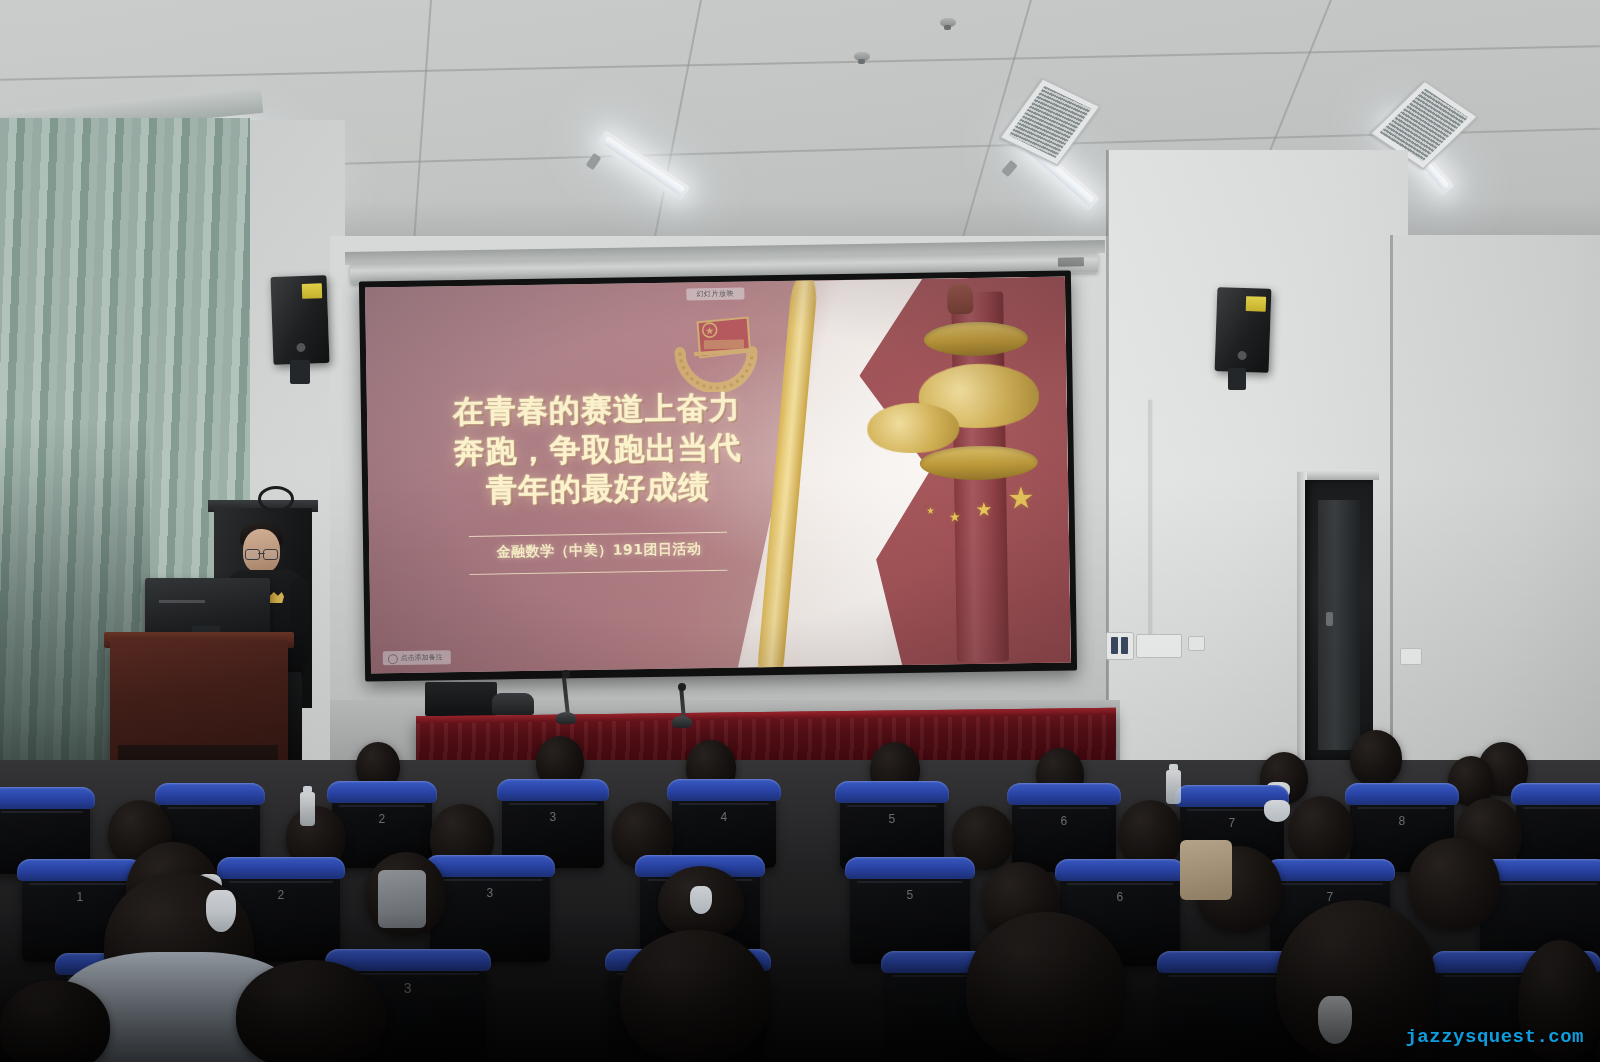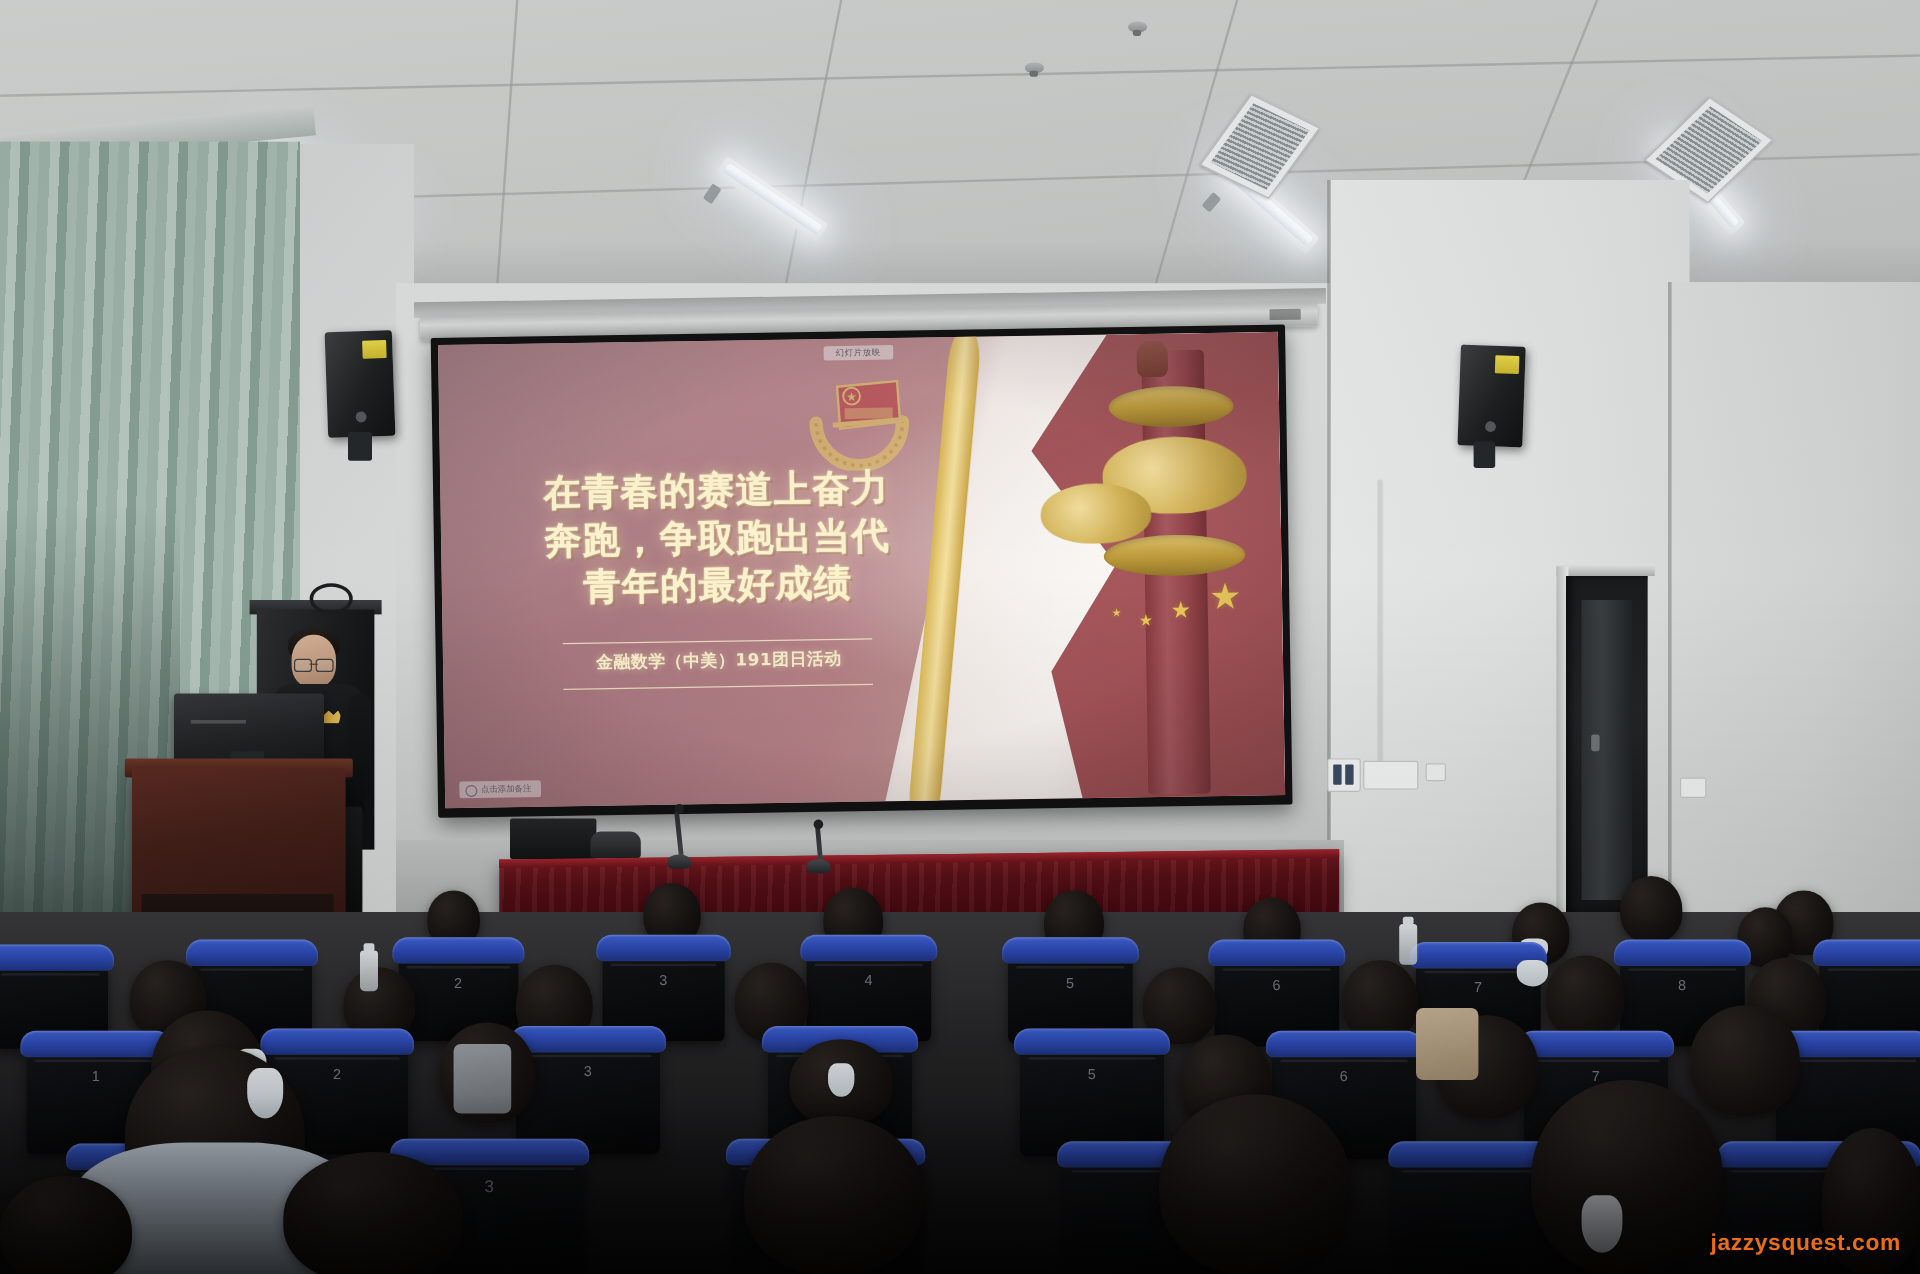--- a/index.html
+++ b/index.html
@@ -449,22 +449,22 @@
     background:#dfe4e8;
   }
   .bag{
     position:absolute;border-radius:6px;
     background:linear-gradient(170deg,#cbb79a,#a38f72);
   }
 
   
   .watermark{
     position:absolute;right:16px;bottom:14px;
-    font-family:Liberation Sans, sans-serif;
-    font-size:19px;font-weight:700;color:#f97316;letter-spacing:.5px;
+    font-family:Liberation Mono, monospace;
+    font-size:19px;font-weight:700;color:#0ea5e9;letter-spacing:.5px;
     text-shadow:0 1px 3px rgba(0,0,0,.85);
     opacity:.95;
   }
 
   .overall-tone{
     position:absolute;inset:0;pointer-events:none;
     background:linear-gradient(180deg,rgba(20,25,35,.05) 0%,rgba(0,0,0,0) 45%,rgba(0,0,0,.18) 100%);
   }
 </style>
 </head>

